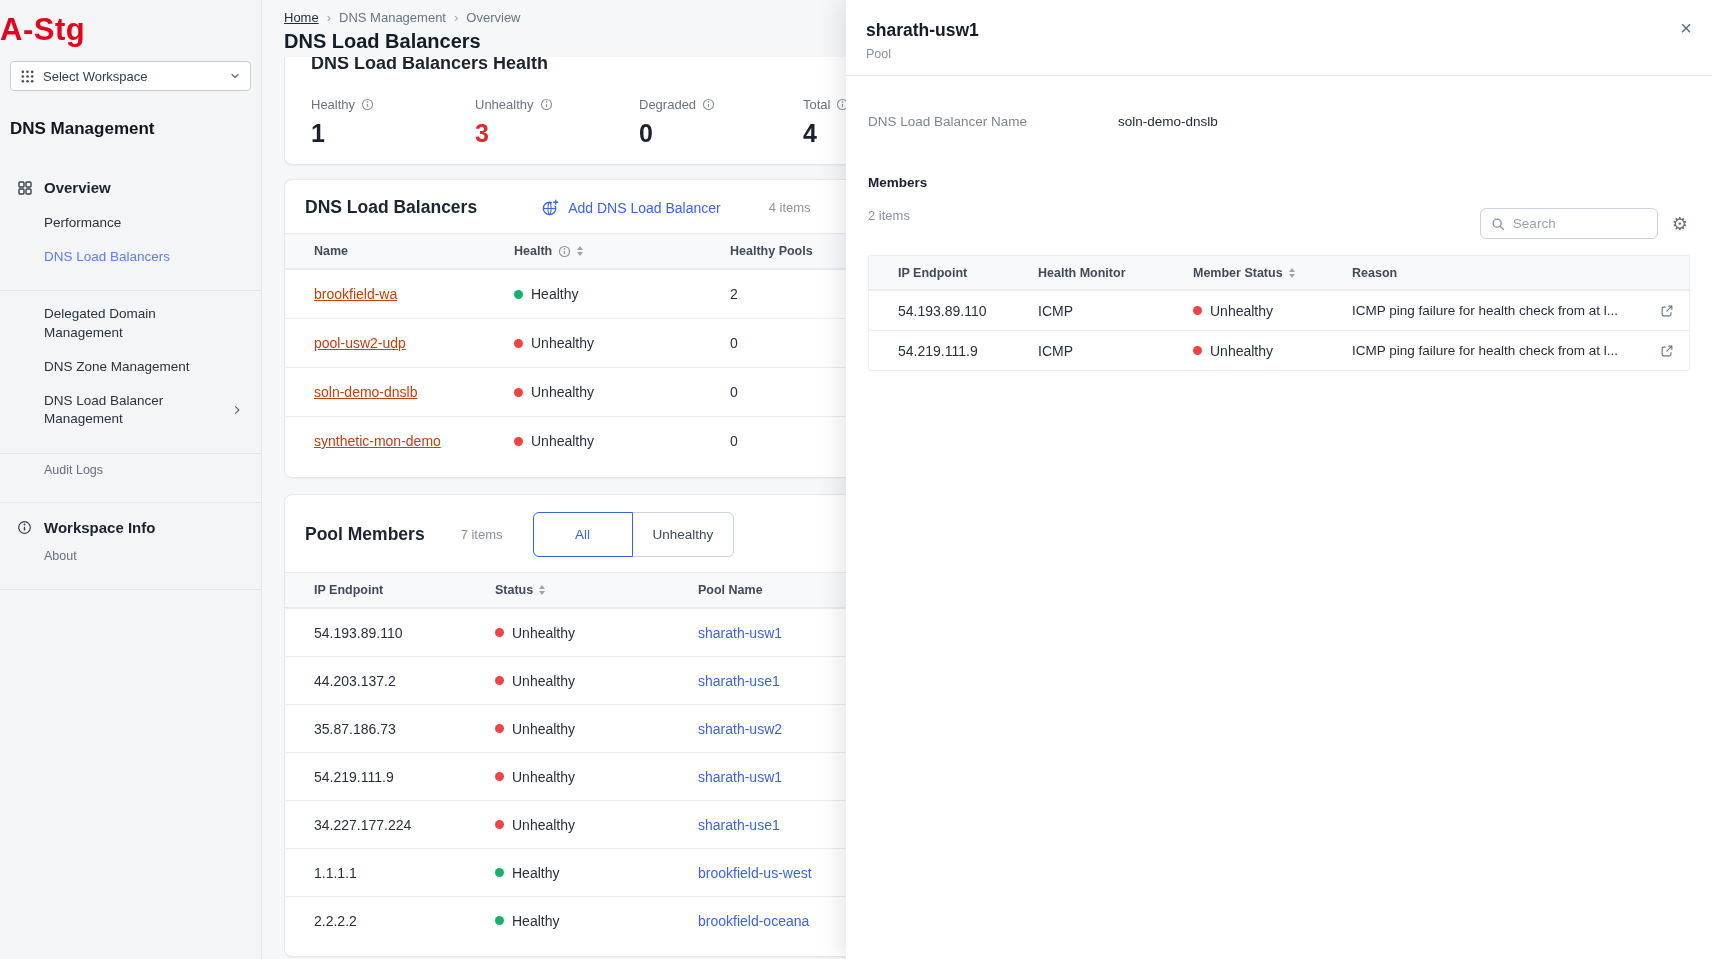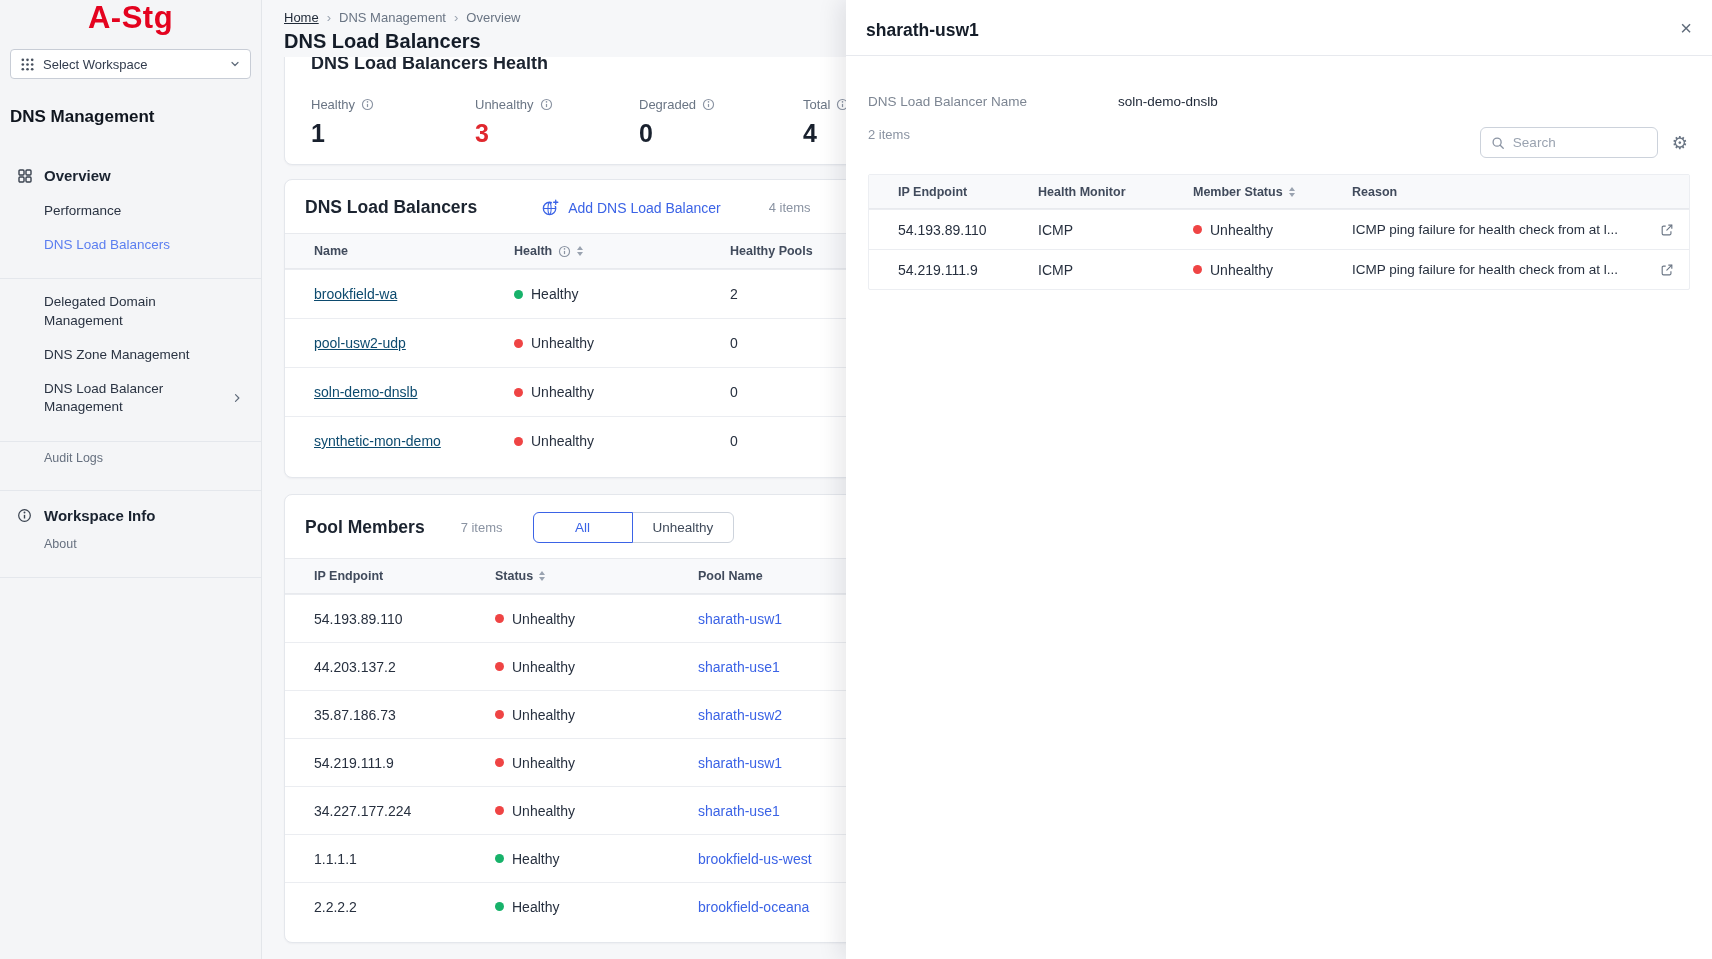--- a/index.html
+++ b/index.html
@@ -10,21 +10,21 @@
   }
   body{
     font-family:"Liberation Sans", sans-serif;
     background:#f6f7f9; color:#1d2636;
     overflow:hidden; position:relative;
   }
   svg{display:block}
 
   
   .sidebar{position:absolute;left:0;top:0;bottom:0;width:262px;background:#f4f5f7;border-right:1px solid #e3e6ea;z-index:5}
-  .logo{font-size:31px;font-weight:800;color:var(--logo);text-align:center;padding-top:0;letter-spacing:.5px}
+  .logo{font-size:31px;font-weight:800;color:var(--logo);padding-top:12px;letter-spacing:.5px}
   .ws-select{margin:13px 10px 0;height:30px;width:calc(100% - 20px);background:#fff;border:1px solid #c8cdd6;border-radius:4px;display:flex;align-items:center;gap:8px;padding:0 9px;font-size:13px;color:#323c4d;cursor:pointer;font-family:inherit}
   .ws-select .chev{margin-left:auto;color:#5f6b7a;display:flex}
   .ws-grid{color:#47505e;display:flex}
   .side-title{margin:28px 10px 0;font-size:17px;font-weight:700;color:#10161f}
   nav.side-nav{margin-top:24px}
   .nav-group{padding:6px 0 16px}
   .nav-group + .nav-group{border-top:1px solid #e4e7ec}
   .nav-group:last-child{border-bottom:1px solid #e4e7ec}
   .nav-head{display:flex;align-items:center;gap:11px;padding:10px 16px;font-size:15px;font-weight:600;color:#1a2330;cursor:pointer}
   .nav-icon{width:17px;height:17px;color:#39424f;display:flex;align-items:center;justify-content:center;flex:0 0 auto}
@@ -69,34 +69,34 @@
   .pm-grid{grid-template-columns:181px 203px 1fr;padding-left:29px}
   .lb-grid.thead,.pm-grid.thead{height:36px}
   .lb-grid:not(.thead){height:49px}
   .pm-grid:not(.thead){height:48px}
   .th{display:flex;align-items:center;gap:6px}
   .th .ico{color:#8b94a3;display:flex}
   .sort{display:inline-flex;flex-direction:column;gap:2px;cursor:pointer}
   .sort i{width:0;height:0;border-left:3.5px solid transparent;border-right:3.5px solid transparent}
   .sort .up{border-bottom:4px solid #9aa3b0}
   .sort .down{border-top:4px solid #9aa3b0}
-  .name-link{font-size:14px;color:#0c4a6e;text-decoration:underline;cursor:pointer}
+  .name-link{font-size:14px;color:#c2410c;text-decoration:underline;cursor:pointer}
   .pool-link{font-size:14px;color:var(--accent);text-decoration:none;cursor:pointer}
   .cell{font-size:14px;color:#27303f}
   .status-cell{display:flex;align-items:center;gap:8px;font-size:14px;color:#27303f}
   .dot{width:9px;height:9px;border-radius:50%;display:inline-block;flex:0 0 auto}
   .dot.green{background:var(--success)}
   .dot.red{background:var(--dot-red)}
   .card-foot{height:12px}
   .lb-card{margin-top:14px}
   .pool-card{margin-top:16px}
 
   
   .seg{display:flex;margin-left:30px}
-  .seg .tab{min-width:100px;height:31px;padding:0 20px;font-size:13.5px;border:1px solid #cdd3dc;background:#fff;color:#3f4a5a;cursor:pointer;font-family:inherit}
+  .seg .tab{min-width:100px;height:45px;padding:0 20px;font-size:13.5px;border:1px solid #cdd3dc;background:#fff;color:#3f4a5a;cursor:pointer;font-family:inherit}
   .seg .tab:first-child{border-radius:6px 0 0 6px}
   .seg .tab:last-child{border-radius:0 6px 6px 0;margin-left:-1px}
   .seg .tab.active{border:1.5px solid var(--accent);color:var(--accent);font-weight:500;position:relative;z-index:1}
 
   
   .drawer{position:absolute;top:0;bottom:0;left:846px;width:866px;background:#fff;z-index:10;box-shadow:-6px 0 22px rgba(15,23,42,.10)}
   .drawer-head{padding:20px 20px 14px;border-bottom:1px solid #e7e9ee;position:relative}
   .drawer-title{font-size:17.5px;font-weight:600;color:#151d29}
   .drawer-sub{font-size:12.5px;color:#8a93a2;margin-top:6px}
   .close-btn{position:absolute;right:20px;top:18px;font-size:20px;color:#5f6b7a;background:none;border:none;cursor:pointer;line-height:1;font-family:inherit}
@@ -453,29 +453,31 @@
       <span class="sep">›</span>
       <span>Overview</span>
     </nav>
     <h1 class="page-title">DNS Load Balancers</h1>
   </header>
 </main>
 
 <aside class="drawer">
   <div class="drawer-head">
     <div class="drawer-title">sharath-usw1</div>
+    <div class="drawer-sub">Pool</div>
     <button class="close-btn">×</button>
   </div>
 
   <div class="drawer-body">
     <div class="detail-row">
       <span class="detail-label">DNS Load Balancer Name</span>
       <span class="detail-value">soln-demo-dnslb</span>
     </div>
 
+    <h4 class="sec-head members">Members</h4>
 
     <div class="members-bar">
       <span class="items-count">2 items</span>
       <div class="search-box">
         <span class="ico">
           <svg width="14" height="14" viewBox="0 0 16 16">
               <circle cx="7" cy="7" r="4.6" fill="none" stroke="currentColor" stroke-width="1.5"></circle>
               <line x1="10.5" y1="10.5" x2="14" y2="14" stroke="currentColor" stroke-width="1.5" stroke-linecap="round"></line>
             </svg>
         </span>

